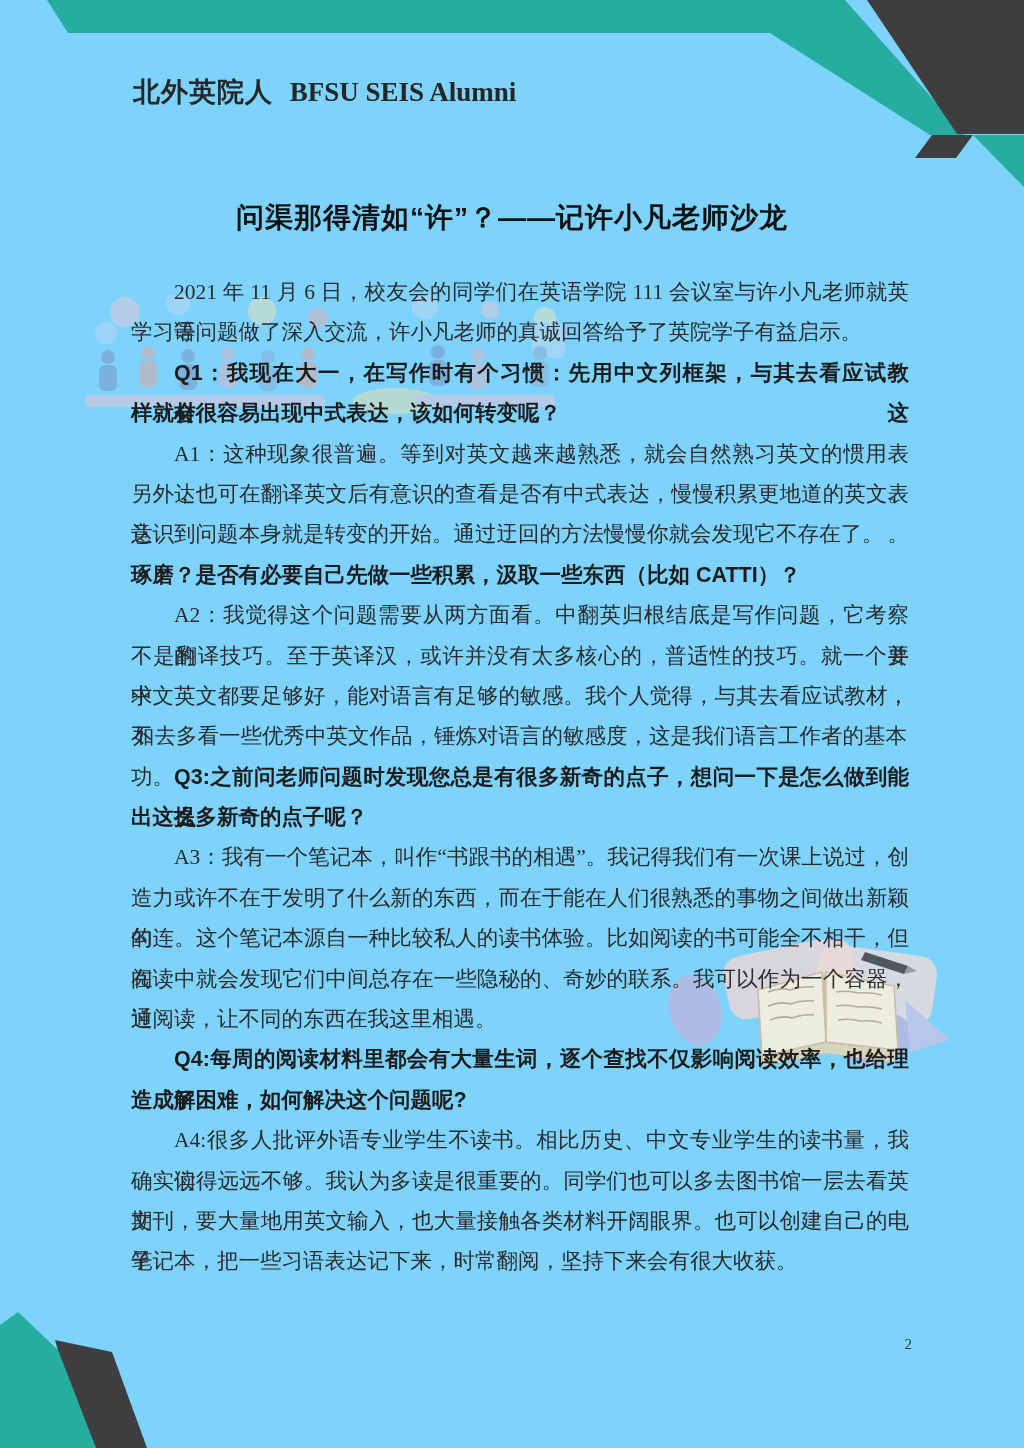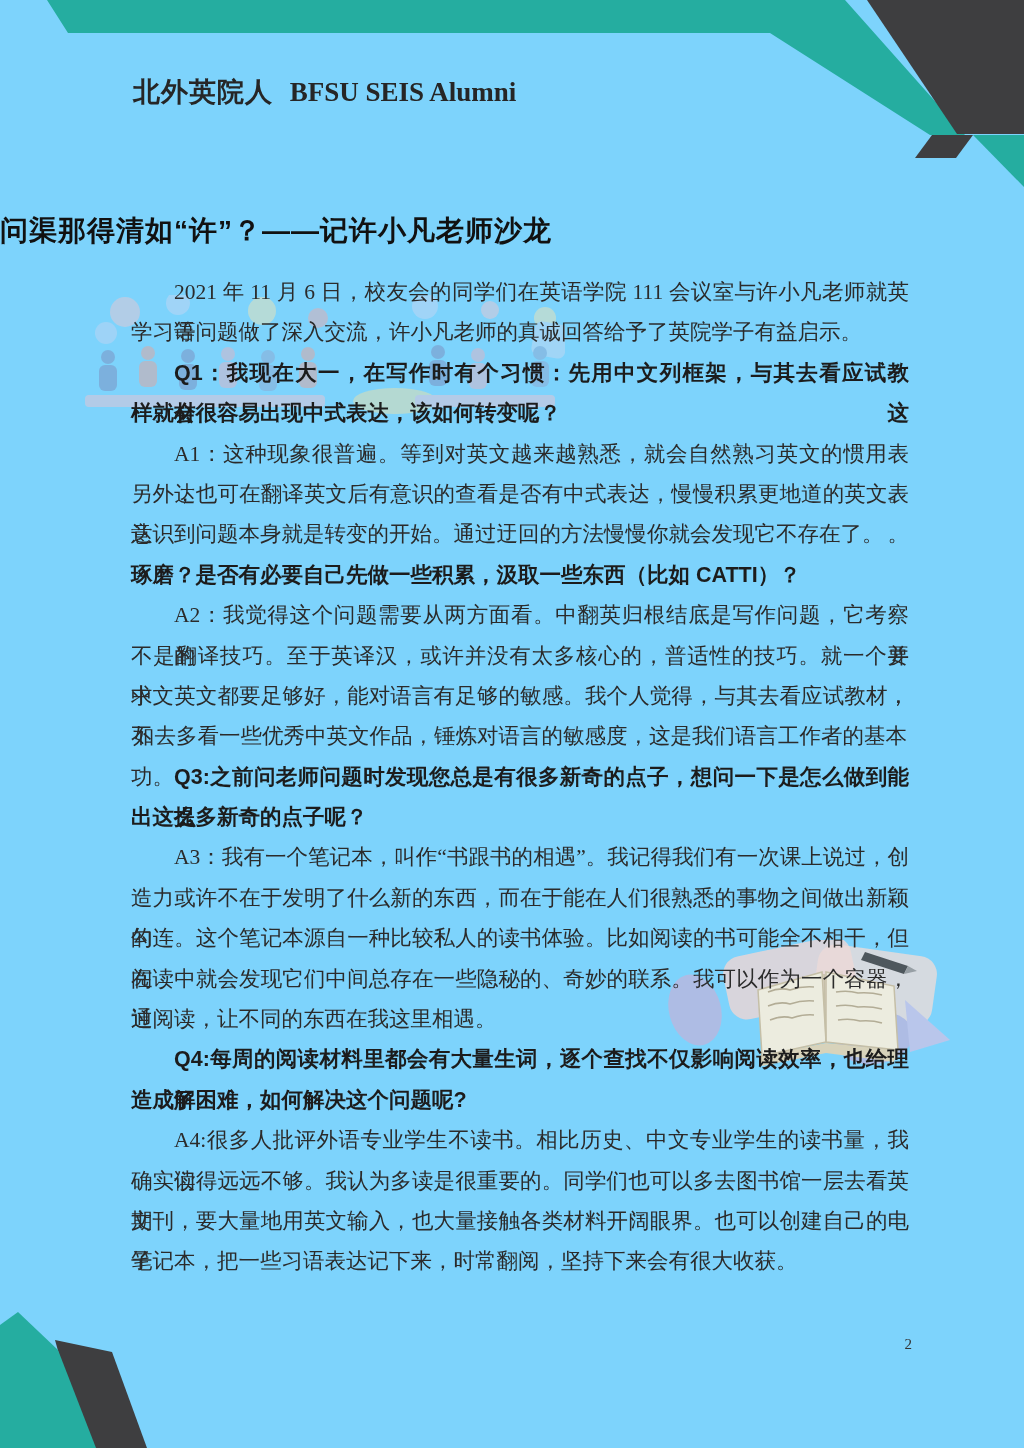--- a/index.html
+++ b/index.html
@@ -3,21 +3,21 @@
 <meta charset="utf-8">
 <style>
   html,body{margin:0;padding:0;background:#8a8a8a;}
   .page{position:relative;width:1024px;height:1448px;background:#7dd3fc;overflow:hidden;
         font-family:"Liberation Serif","DejaVu Serif",serif;color:#262626;}
   .deco{position:absolute;left:0;top:0;width:1024px;height:1448px;pointer-events:none;z-index:1;}
   .illu{position:absolute;z-index:2;pointer-events:none;}
   .header{position:absolute;left:133px;top:74px;z-index:5;font-size:27px;font-weight:bold;white-space:nowrap;}
   .header .cjk{font-family:"Liberation Sans","DejaVu Sans",sans-serif;letter-spacing:1px;}
   .header .latin{font-family:"Liberation Serif","DejaVu Serif",serif;margin-left:10px;}
-  .doc-title{position:absolute;left:0;top:212px;width:1024px;z-index:5;
+  .doc-title{position:absolute;left:0;top:199px;width:1024px;text-align:center;z-index:5;
         font-family:"Liberation Sans","DejaVu Sans",sans-serif;font-weight:bold;font-size:28px;
         letter-spacing:1px;color:#111;}
   .body-text{position:absolute;left:131px;top:272px;width:778px;z-index:5;}
   .body-text .line{font-size:21.5px;line-height:40.4px;height:40.4px;white-space:nowrap;
         text-align:justify;text-align-last:justify;color:#2b2b2b;white-space:normal;}
   .body-text .line.q{font-family:"Liberation Sans","DejaVu Sans",sans-serif;font-weight:bold;color:#1c1c1c;}
   .body-text .line.a{font-family:"Liberation Serif","DejaVu Serif",serif;}
   .body-text .line.indent{padding-left:43px;}
   .body-text .line.last{text-align:center;text-align-last:left;}
   .page-number{position:absolute;right:112px;top:1336px;font-size:15px;z-index:5;color:#333;}

